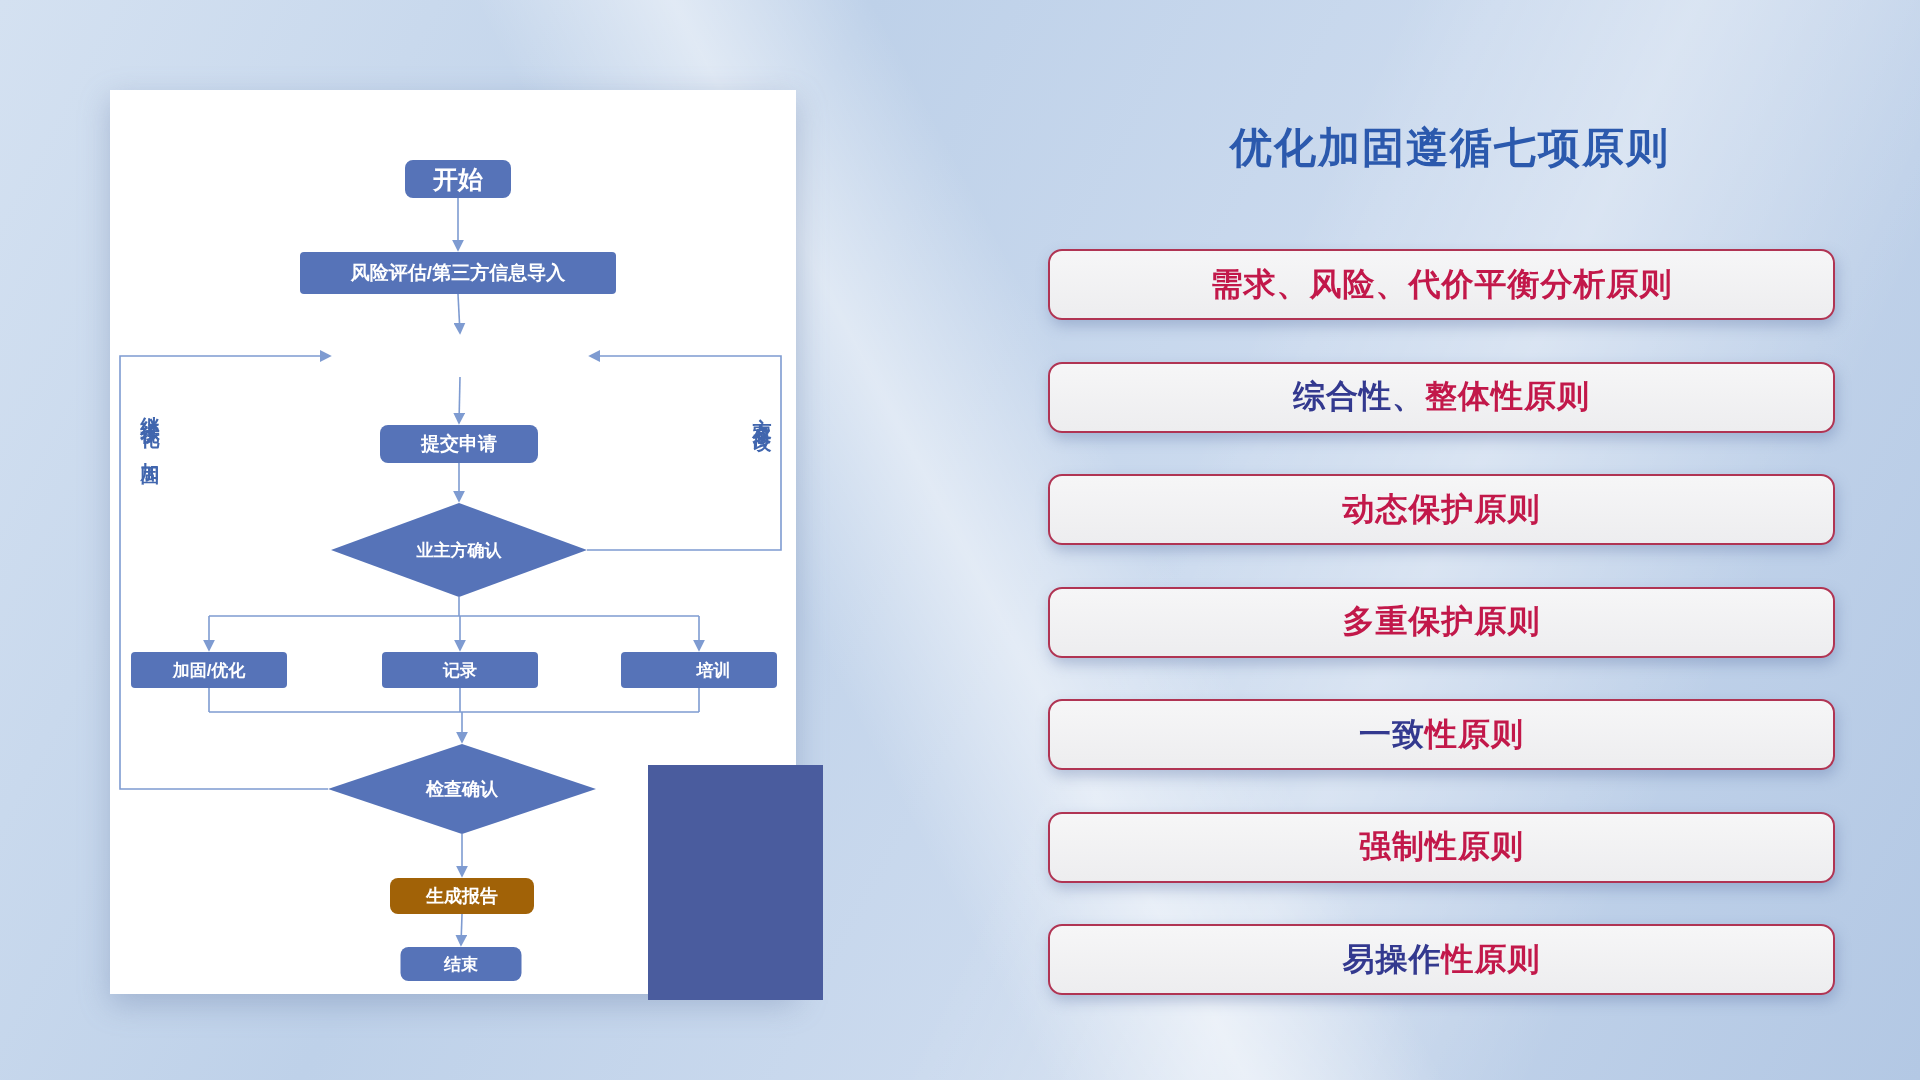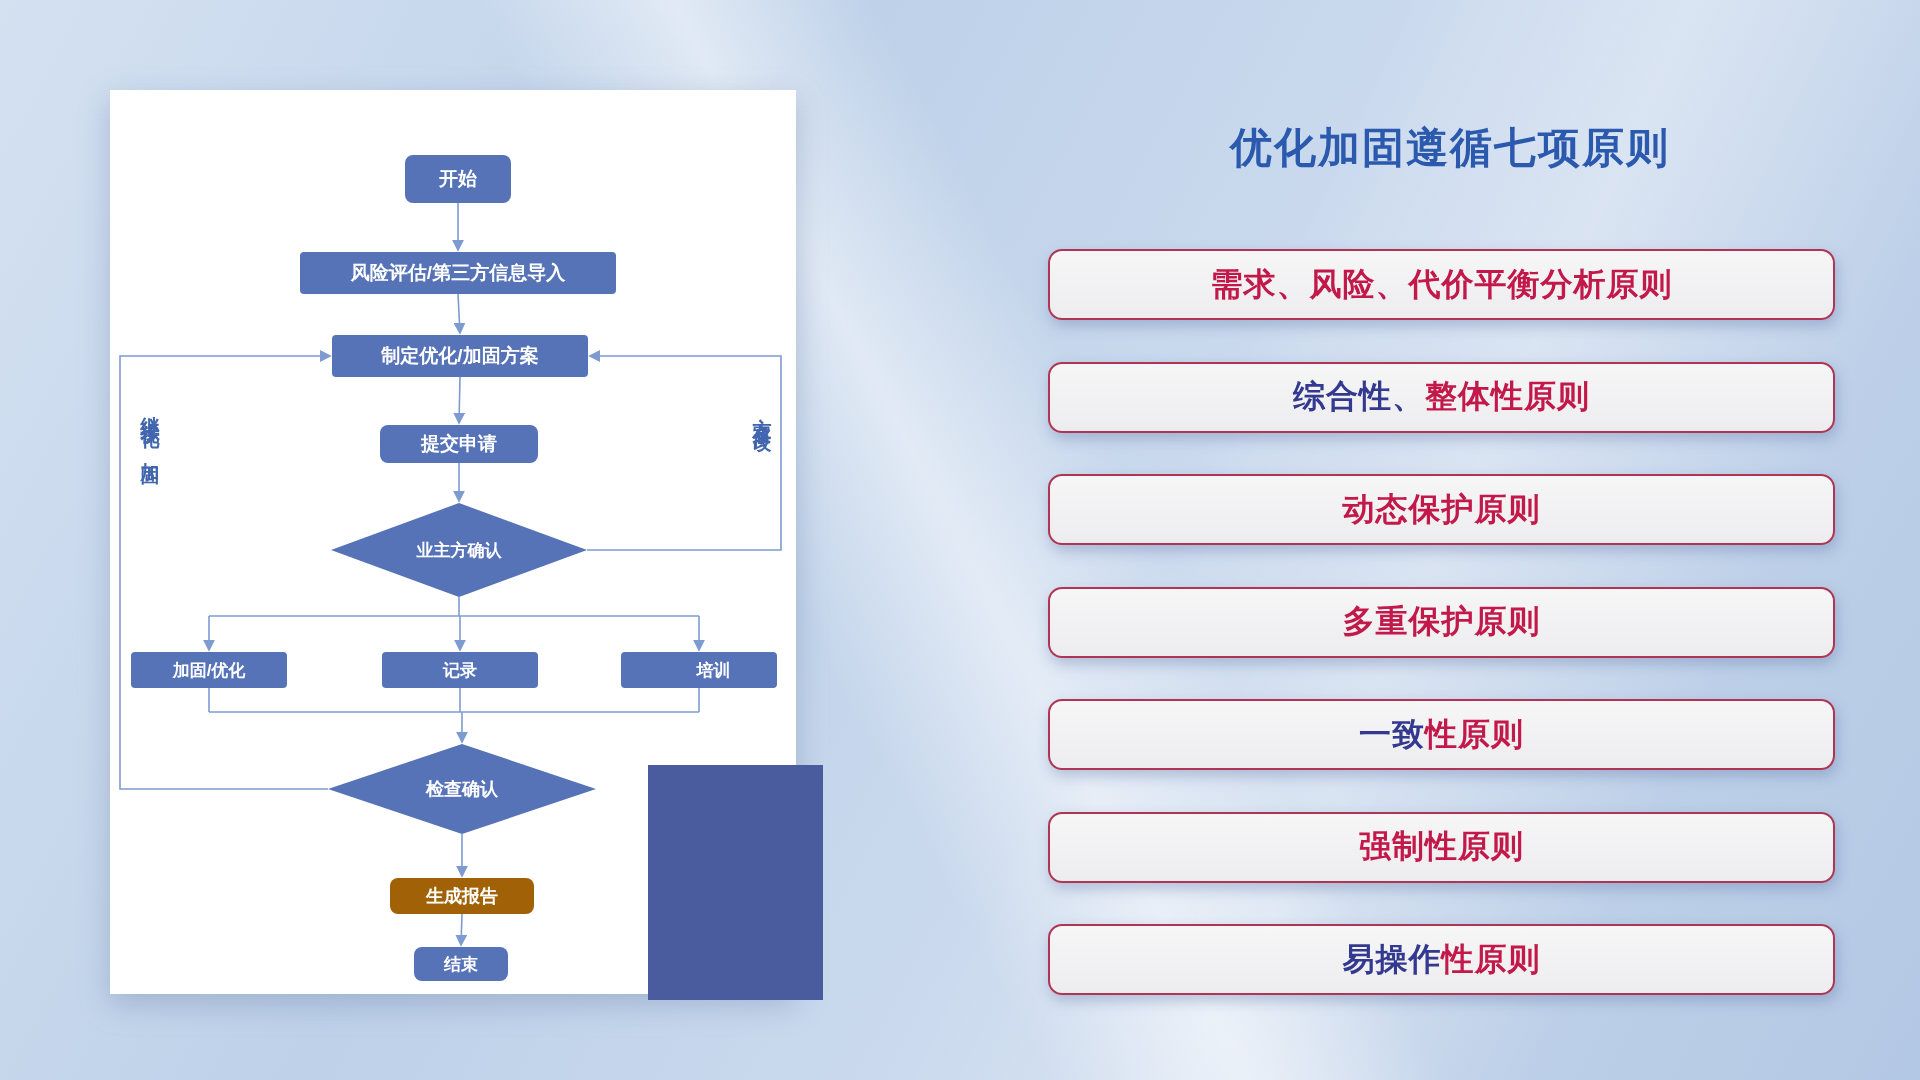--- a/index.html
+++ b/index.html
@@ -107,31 +107,30 @@
         <polyline points="99,622 589,622" fill="none" stroke="#7e9bd1" stroke-width="1.6"></polyline>
         <polyline points="350,598 350,622" fill="none" stroke="#7e9bd1" stroke-width="1.6"></polyline>
         <polyline points="352,622 352,652" fill="none" stroke="#7e9bd1" stroke-width="1.6" marker-end="url(#arrow)"></polyline>
         <polyline points="352,744 352,786" fill="none" stroke="#7e9bd1" stroke-width="1.6" marker-end="url(#arrow)"></polyline>
         <polyline points="352,824 351,855" fill="none" stroke="#7e9bd1" stroke-width="1.6" marker-end="url(#arrow)"></polyline>
         <polyline points="218,699 10,699 10,266 220,266" fill="none" stroke="#7e9bd1" stroke-width="1.6" marker-end="url(#arrow)"></polyline>
         <polygon points="221,460 349,413 477,460 349,507" fill="#5673b8"></polygon>
         <polygon points="218,699 352,654 486,699 352,744" fill="#5673b8"></polygon>
       </svg>
 
-  <div class="flow-node rounded" style="left: 348px; top: 89px; font-size: 19px; width: 106px; height: 48px; background: rgb(86, 115, 184);">开始</div>
+  <div class="flow-node rounded" style="left: 348px; top: 89px; font-size: 25px; width: 106px; height: 38px; background: rgb(86, 115, 184);">开始</div>
       <div class="flow-node rect" style="left: 348px; top: 183px; font-size: 19px; width: 316px; height: 42px; background: rgb(86, 115, 184);">风险评估/第三方信息导入</div>
-      <div class="flow-node rect" style="left: 350px; top: 266px; font-size: 19px; width: 256px; height: 42px; background: rgb(86, 115, 184);">制定优化/加固方案</div>
       <div class="flow-node rounded" style="left: 349px; top: 354px; font-size: 19px; width: 158px; height: 38px; background: rgb(86, 115, 184);">提交申请</div>
       <div class="flow-node diamond" style="left: 349px; top: 460px; font-size: 17px;">业主方确认</div>
       <div class="flow-node rect" style="left: 99px; top: 580px; font-size: 17px; width: 156px; height: 36px; background: rgb(86, 115, 184);">加固/优化</div>
       <div class="flow-node rect" style="left: 350px; top: 580px; font-size: 17px; width: 156px; height: 36px; background: rgb(86, 115, 184);">记录</div>
       <div class="flow-node rect" style="left: 589px; top: 580px; font-size: 17px; width: 156px; height: 36px; background: rgb(86, 115, 184); padding-left: 29px;">培训</div>
       <div class="flow-node diamond" style="left: 352px; top: 699px; font-size: 18px;">检查确认</div>
       <div class="flow-node rounded" style="left: 352px; top: 806px; font-size: 18px; width: 144px; height: 36px; background: #a16207;">生成报告</div>
-      <div class="flow-node rounded" style="left: 351px; top: 874px; font-size: 17px; width: 94px; height: 34px; background: rgb(86, 115, 184);">结束</div>
+      <div class="flow-node rounded" style="left: 351px; top: 874px; font-size: 17px; width: 121px; height: 34px; background: rgb(86, 115, 184);">结束</div>
       <div class="vlabel" style="left: 40px; top: 310px; font-size: 19px; color: rgb(65, 102, 174);">继续优化/加固</div>
       <div class="vlabel" style="left: 652px; top: 313px; font-size: 19px; color: rgb(65, 102, 174);">方案修改</div>
     </div>
 
   <div class="panel">
     <h1 class="panel-title" style="color: rgb(43, 89, 173);">优化加固遵循七项原则</h1>
     <div class="principles-list">
 
     <div class="principle-card" style="border: 2px solid rgb(176, 52, 83); background: linear-gradient(rgb(246, 246, 247), rgb(237, 237, 239));">
           <span class="seg" style="color: rgb(194, 24, 74);">需求、风险、代价平衡分析原则</span>

